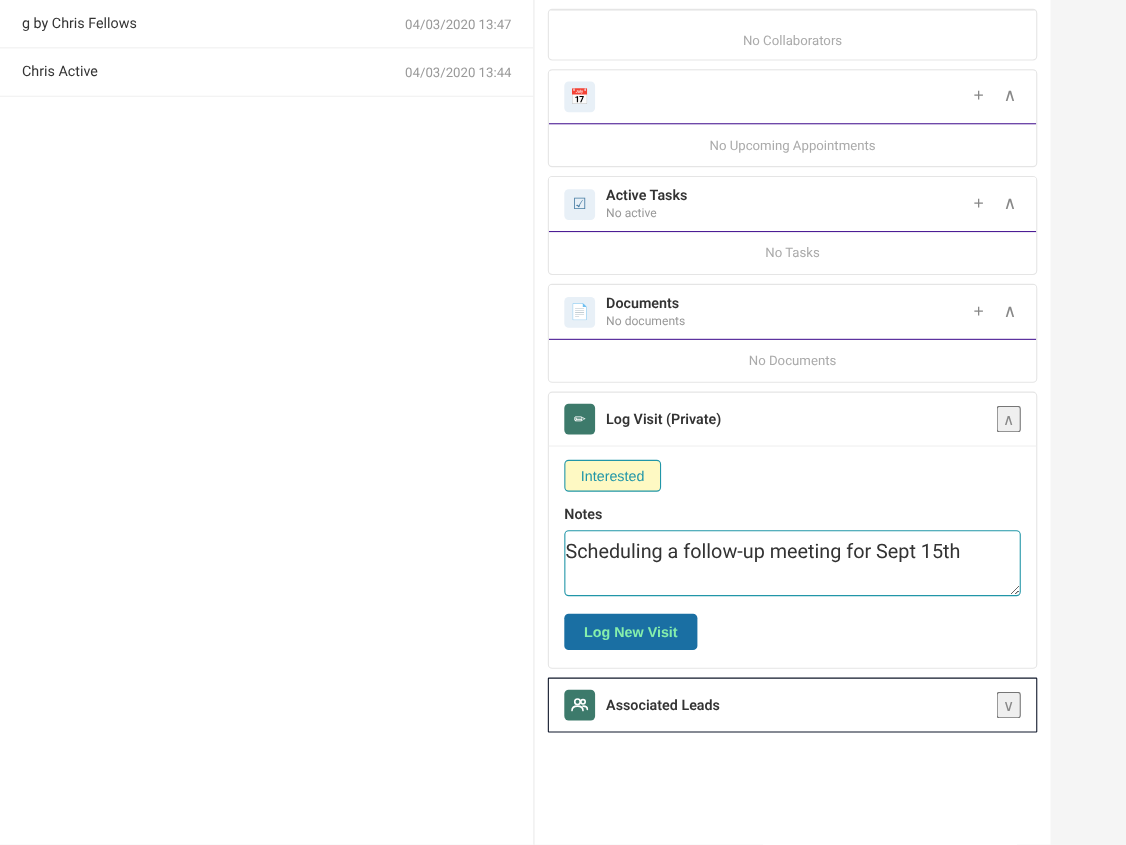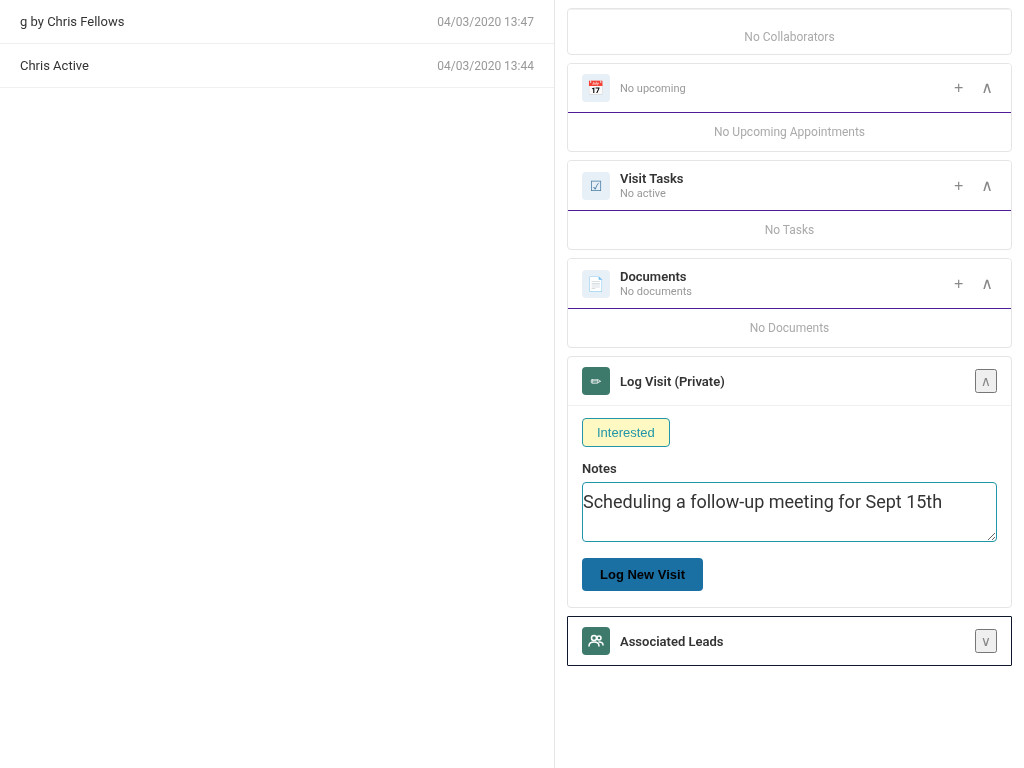--- a/index.html
+++ b/index.html
@@ -6,21 +6,21 @@
     body {
       font-family: -apple-system, BlinkMacSystemFont, 'Segoe UI', Roboto, sans-serif;
       background: #f5f5f5;
       display: flex;
       width: 1024px;
       height: 768px;
       overflow: hidden;
     }
 
     .left-panel {
-      width: 555px;
+      width: 486px;
       background: #fff;
       border-right: 1px solid #e5e5e5;
       padding: 0;
       overflow-y: auto;
     }
 
     .activity-row {
       padding: 14px 20px;
       border-bottom: 1px solid #f0f0f0;
       display: flex;
@@ -193,21 +193,21 @@
       resize: vertical;
       outline: none;
       font-family: inherit;
     }
 
     .log-new-visit-btn {
       display: inline-block;
       margin-top: 12px;
       padding: 9px 18px;
       background: #1a6fa3;
-      color: #000000;
+      color: #86efac;
       border: none;
       border-radius: 4px;
       font-size: 13px;
       font-weight: 600;
       cursor: pointer;
     }
 
     .associated-leads-card {
       border: 1px solid #0f172a;
       border-radius: 1px;
@@ -259,35 +259,34 @@
 <div class="right-panel">
 
   <div class="widget-card">
     <div class="no-collaborators">No Collaborators</div>
   </div>
 
   <div class="widget-card">
     <div class="widget-header">
       <div class="widget-icon">📅</div>
       <div class="widget-title-group">
-        <div class="widget-subtitle">No upcoming</div>
       </div>
       <div class="widget-actions">
         <button class="widget-action-btn">+</button>
         <button class="widget-action-btn">∧</button>
       </div>
     </div>
     <div class="widget-body">No Upcoming Appointments</div>
   </div>
 
   <div class="widget-card">
     <div class="widget-header">
       <div class="widget-icon">☑</div>
       <div class="widget-title-group">
-        <div class="widget-title">Visit Tasks</div>
+        <div class="widget-title">Active Tasks</div>
         <div class="widget-subtitle">No active</div>
       </div>
       <div class="widget-actions">
         <button class="widget-action-btn">+</button>
         <button class="widget-action-btn">∧</button>
       </div>
     </div>
     <div class="widget-body">No Tasks</div>
   </div>
 

